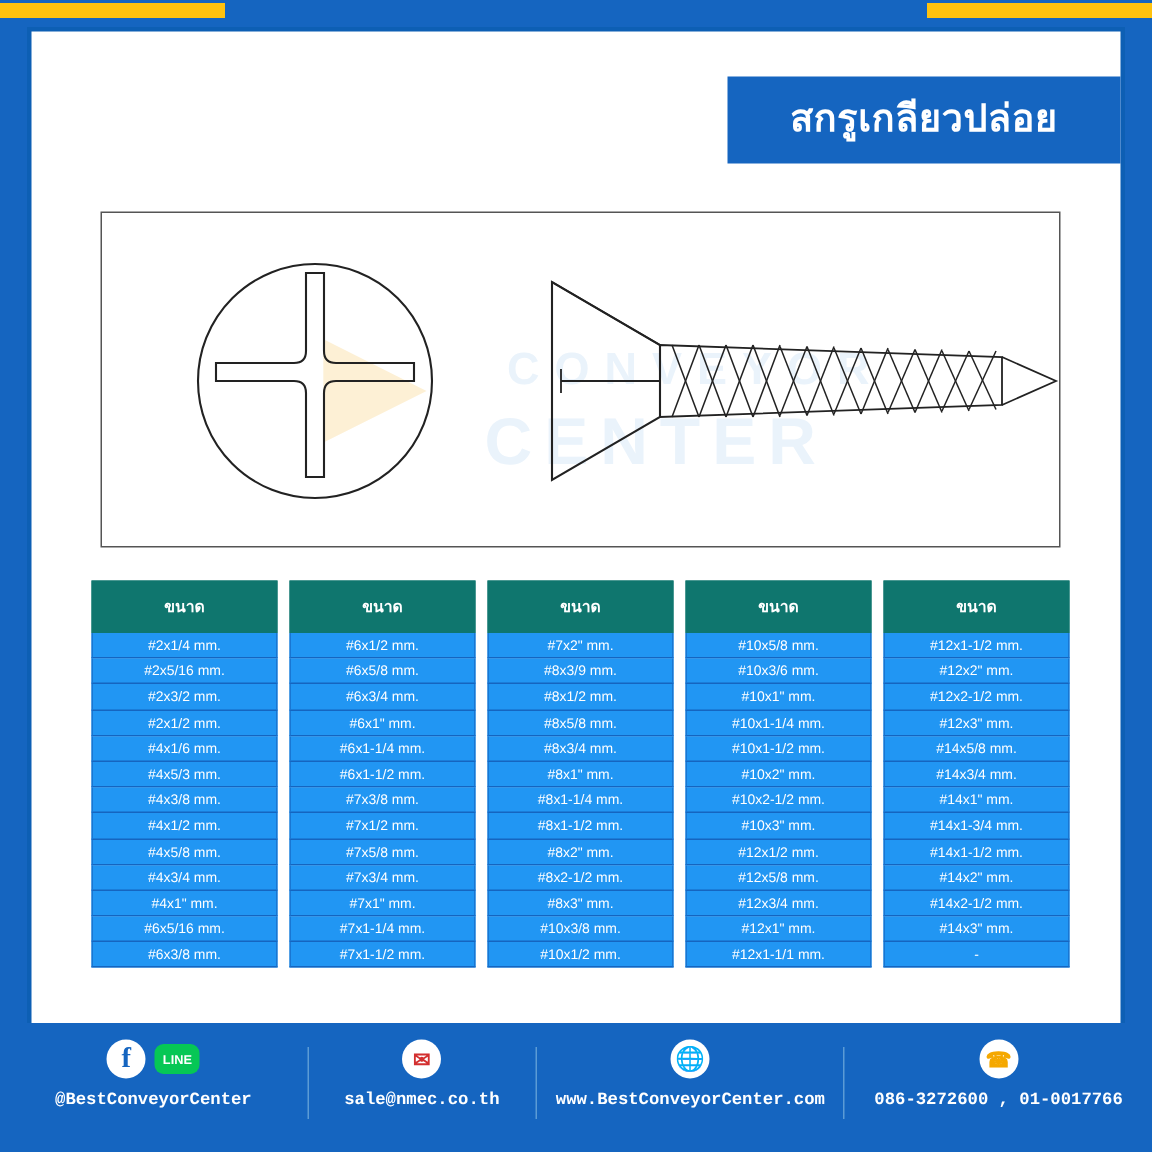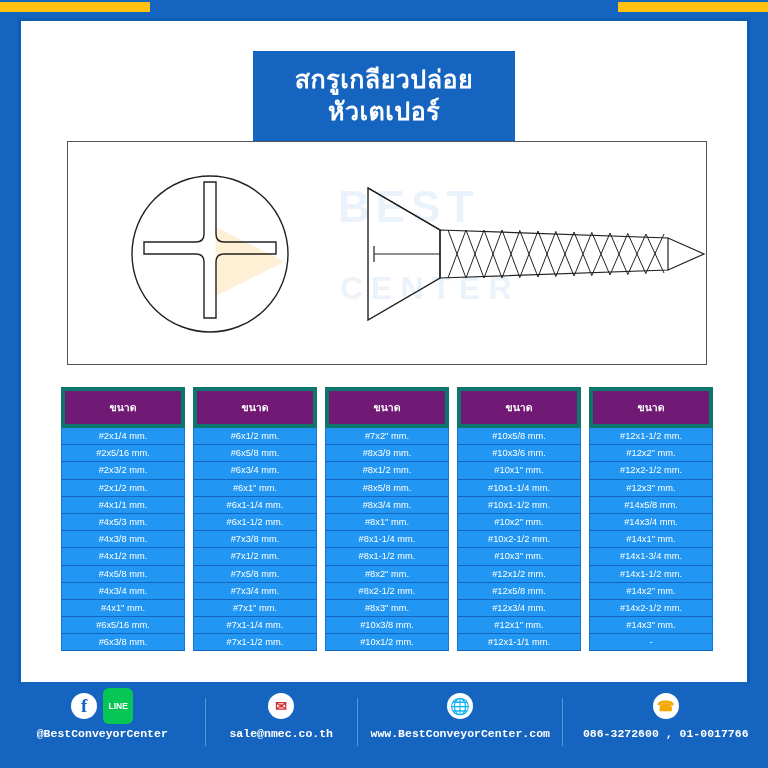--- a/index.html
+++ b/index.html
@@ -19,21 +19,21 @@
 
   .page {
     position:absolute;
     left:18px; top:18px;
     width:732px; height:732px;
     background:#ffffff;
     border:3px solid #0d5fb4;
   }
 
   
-  .title-wrap { position:absolute; top:30px; left:0; width:100%; display:flex; justify-content:center; }
+  .title-wrap { position:absolute; top:30px; left:0; width:100%; display:flex; justify-content:flex-end; }
   .title-box {
     background:#1565c0;
     color:#ffffff;
     padding:12px 26px 14px 26px;
     text-align:center;
     min-width:262px;
   }
   .title-line { font-size:25px; font-weight:bold; line-height:1.28; letter-spacing:.5px; }
 
   
@@ -41,43 +41,43 @@
     position:absolute;
     left:46px; top:120px;
     width:640px; height:224px;
     border:1px solid #555;
     background:#fff;
     overflow:hidden;
   }
   .wm { position:absolute; color:#eaf3fb; font-weight:bold; user-select:none; }
   .wm-best { left:270px; top:40px; font-size:44px; letter-spacing:6px; }
   .wm-conv { left:270px; top:88px; font-size:30px; letter-spacing:10px; }
-  .wm-center { left:272px; top:128px; font-size:32px; letter-spacing:8px; }
+  .wm-center { left:255px; top:128px; font-size:44px; letter-spacing:8px; }
   .wm-logo {
     position:absolute; left:122px; top:52px; width:120px; height:120px;
     border:0; color:#fdf0d5; font-size:90px; line-height:120px; text-align:center;
   }
 
   
   .tables {
     position:absolute;
     left:40px; top:366px;
     width:652px;
     display:flex;
     justify-content:space-between;
   }
   .col { width:124px; }
   .col .hdr {
-    background:#701a75;
+    background:#0f766e;
     color:#ffffff;
     font-size:10.5px;
     font-weight:bold;
     text-align:center;
     padding:8px 0 8px 0;
-    border:4px solid #0f766e;
+    border:1px solid #0f766e;
   }
   .col .cell {
     background:#2196f3;
     color:#ffffff;
     font-size:9.3px;
     text-align:center;
     padding:3.1px 0;
     border-left:1px solid #1976d2;
     border-right:1px solid #1976d2;
     border-bottom:1px solid #1565c0;
@@ -100,21 +100,21 @@
   .fcol { flex:1; display:flex; flex-direction:column; align-items:center; gap:7px; }
   .fcol.wide { flex:1.35; }
   .ficons { display:flex; align-items:center; gap:6px; height:28px; }
   .ftext { font-size:11.5px; font-weight:bold; white-space:nowrap;font-family:Liberation Mono, monospace; }
   .ficon-circle {
     width:26px; height:26px; border-radius:50%;
     display:flex; align-items:center; justify-content:center;
     font-size:14px; font-weight:bold;
   }
   .fb { background:#ffffff; color:#1565c0; font-family:"Liberation Serif", serif; font-size:19px; }
-  .line-badge { background:#06c755; color:#ffffff; font-size:8.5px; border-radius:6px; width:30px; height:36px; display:flex; align-items:center; justify-content:center; font-weight:bold;}
+  .line-badge { background:#06c755; color:#ffffff; font-size:8.5px; border-radius:6px; width:30px; height:20px; display:flex; align-items:center; justify-content:center; font-weight:bold;}
   .mail { background:#ffffff; color:#d32f2f; font-size:14px; }
   .globe { background:#ffffff; color:#1565c0; font-size:16px; }
   .phone { background:#ffffff; color:#f5a800; font-size:14px; }
   .divider { width:1px; height:48px; background:#5b9bd5; margin-top:6px; }
 </style>
 </head>
 <body>
 
 <div class="corner corner-tl">
   <div class="chev" style="left:-40px; top:2px; width:120px; transform:skewX(-35deg);"></div>
@@ -127,26 +127,25 @@
   <div class="chev" style="right:-10px; top:2px; width:120px; transform:skewX(35deg);"></div>
   <div class="chev" style="right:20px; top:2px; width:120px; transform:skewX(35deg);"></div>
   <div class="chev" style="right:50px; top:2px; width:120px; transform:skewX(35deg);"></div>
 </div>
 
 <div class="page">
 
   <div class="title-wrap">
     <div class="title-box">
       <div class="title-line">สกรูเกลียวปล่อย</div>
-      <div class="title-line">หัวเตเปอร์</div>
     </div>
   </div>
 
   <div class="img-frame">
-    <div class="wm wm-best">BEST</div>
+    <div class="wm wm-conv">CONVEYOR</div>
     <div class="wm wm-center">CENTER</div>
     <div class="wm-logo">▶</div>
 
     <svg width="640" height="224" viewBox="0 0 640 224" style="position:absolute;left:0;top:0;">
 
       <circle cx="142" cy="112" r="78" fill="none" stroke="#222" stroke-width="1.4"></circle>
       <path d="M136 40 L148 40 L148 92 Q148 100 156 100 L208 100 L208 112 L156 112
                Q148 112 148 120 L148 176 L136 176 L136 120 Q136 112 128 112 L76 112
                L76 100 L128 100 Q136 100 136 92 Z" fill="none" stroke="#222" stroke-width="1.4"></path>
 
@@ -191,21 +190,21 @@
   </div>
 
   <div class="tables">
 
     <div class="col">
       <div class="hdr">ขนาด</div>
       <div class="cell">#2x1/4 mm.</div>
       <div class="cell">#2x5/16 mm.</div>
       <div class="cell">#2x3/2 mm.</div>
       <div class="cell">#2x1/2 mm.</div>
-      <div class="cell">#4x1/1 mm.</div>
+      <div class="cell">#4x1/6 mm.</div>
       <div class="cell">#4x5/3 mm.</div>
       <div class="cell">#4x3/8 mm.</div>
       <div class="cell">#4x1/2 mm.</div>
       <div class="cell">#4x5/8 mm.</div>
       <div class="cell">#4x3/4 mm.</div>
       <div class="cell">#4x1" mm.</div>
       <div class="cell">#6x5/16 mm.</div>
       <div class="cell">#6x3/8 mm.</div>
     </div>
 

